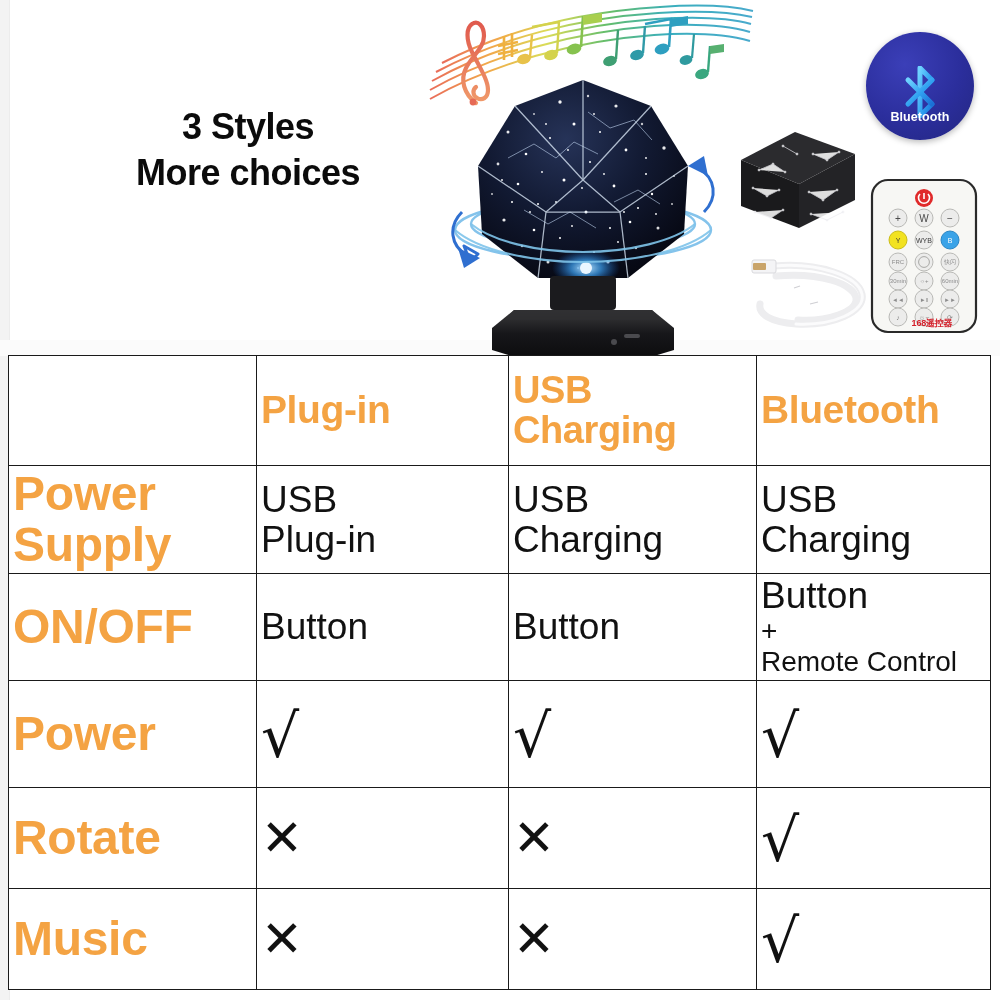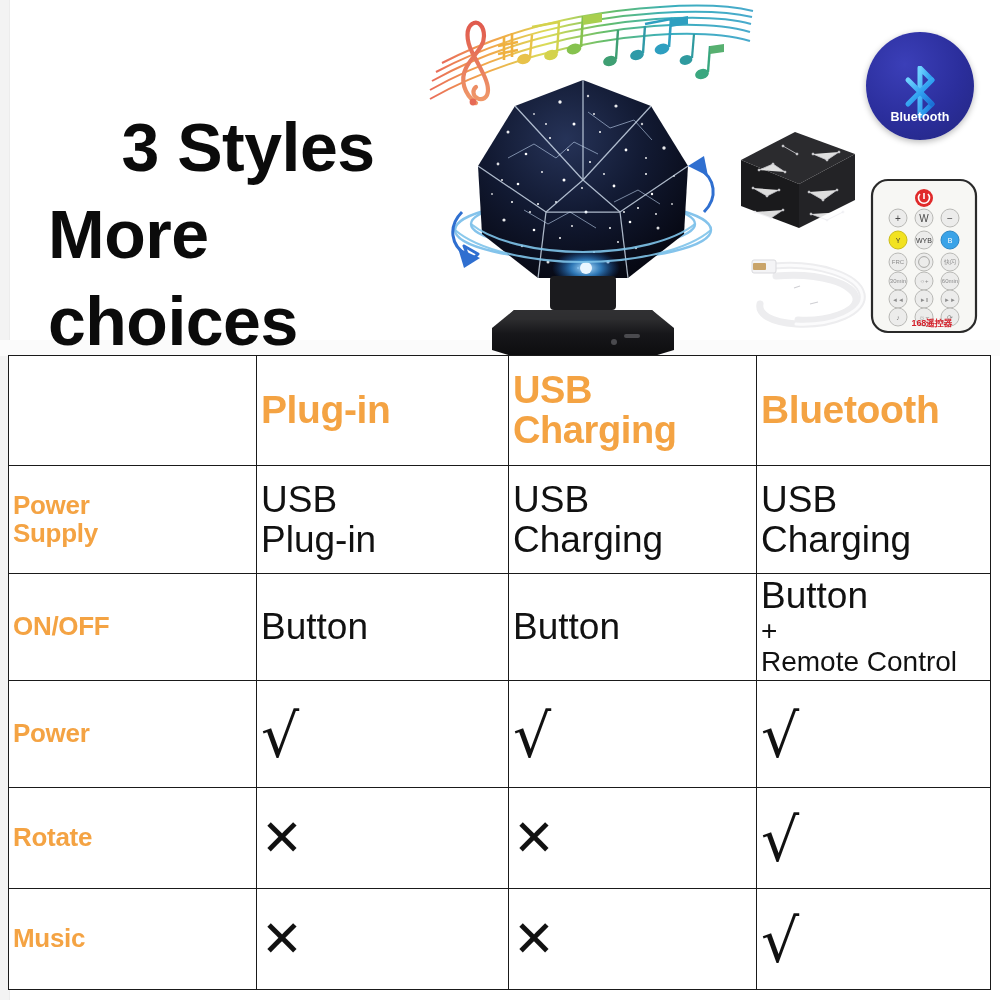--- a/index.html
+++ b/index.html
@@ -38,26 +38,26 @@
     width: 1000px; height: 355px;
   }
 
   .headline {
     position: absolute;
     left: 48px;
     top: 104px;
     width: 400px;
     color: #0b0b0b;
     font-weight: bold;
-    font-size: 68px;
+    font-size: 36px;
     line-height: 1.28;
     letter-spacing: -0.5px;
   }
   .headline .l1 { display:block; text-align:center; }
-  .headline .l2 { display:block; }
+  .headline .l2 { display:block; text-align:center; }
 
   
   .music {
     position: absolute;
     left: 424px;
     top: 2px;
     width: 330px;
     height: 105px;
   }
 
@@ -168,21 +168,21 @@
     font-weight: bold;
     font-size: 39px;
     line-height: 1.04;
     letter-spacing: -0.4px;
   }
   .hdr-2line { font-size: 38px; }
 
   .rowlabel {
     color: #f4a343;
     font-weight: bold;
-    font-size: 26px;
+    font-size: 48px;
     line-height: 1.06;
     letter-spacing: -0.3px;
   }
 
   .cellval {
     color: #111111;
     font-size: 37px;
     line-height: 1.06;
     font-weight: normal;
   }

